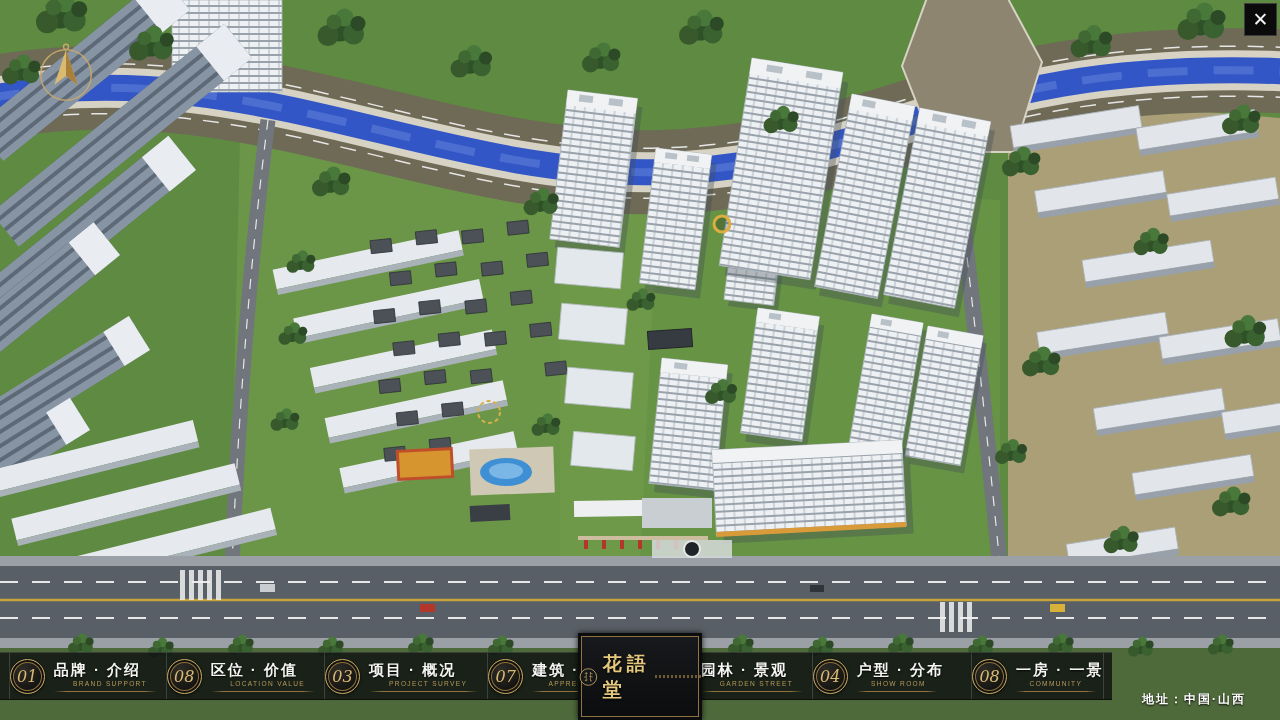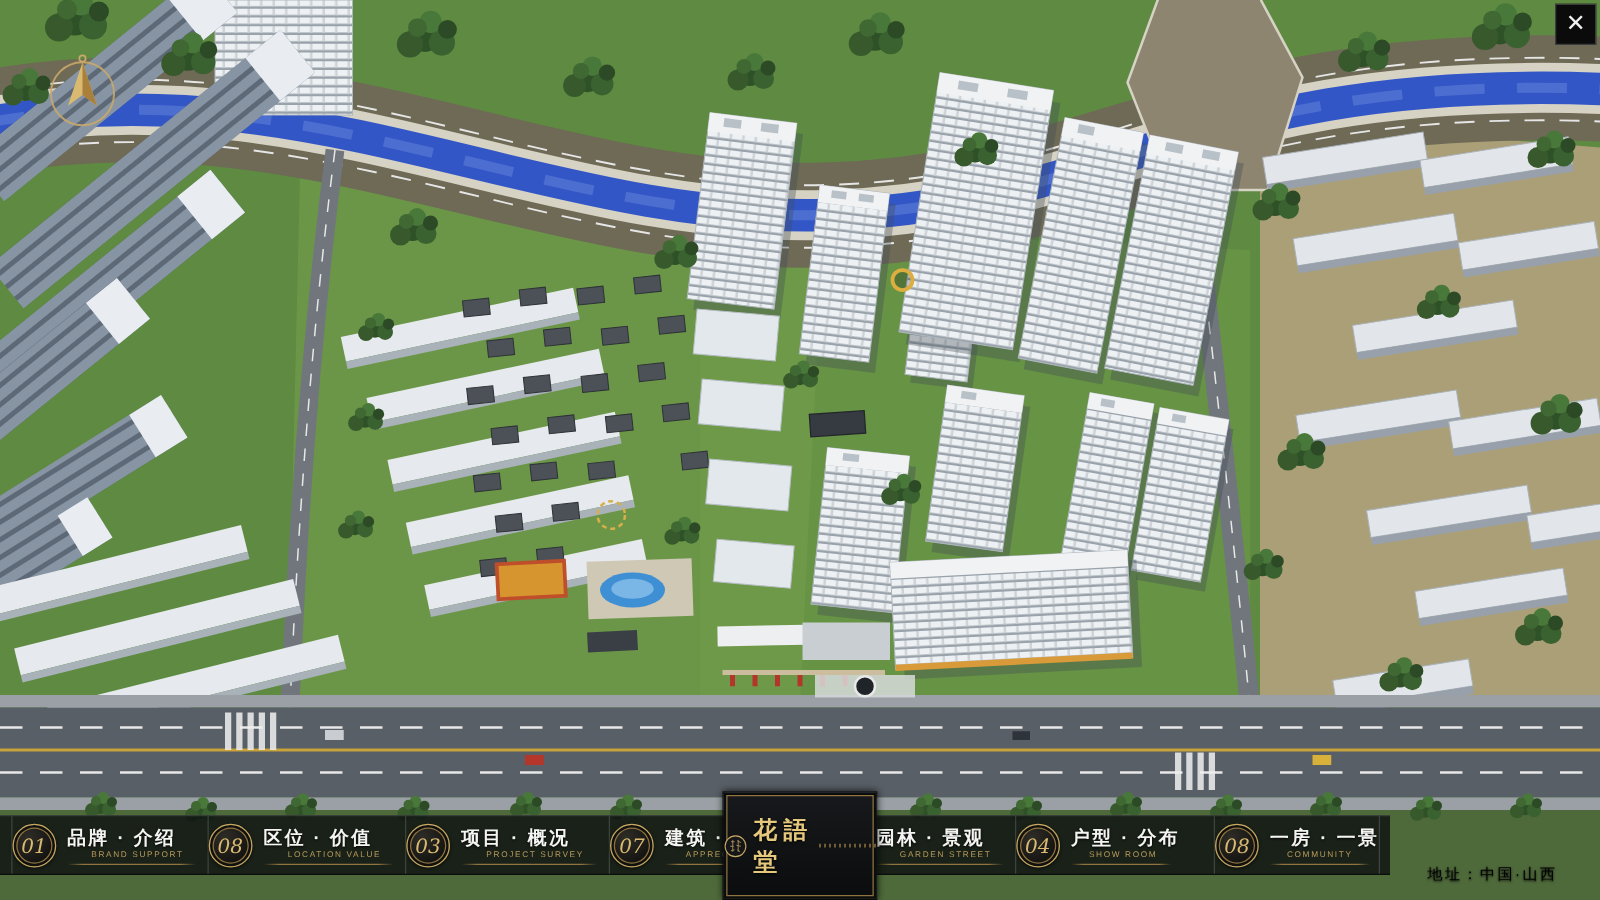--- a/index.html
+++ b/index.html
@@ -45,22 +45,22 @@
               border:1px solid #0a0c0d;cursor:pointer;
               box-shadow:inset 0 0 0 2px #0a0c0d, inset 0 0 0 3px #8f7440, 0 0 6px rgba(0,0,0,.8);
               display:flex;flex-direction:row;align-items:center;justify-content:center;gap:0;}
   .logo-name{color:#e6c87d;font-size:19px;font-weight:bold;letter-spacing:5px;margin-left:5px;
              font-family:"DejaVu Serif","Liberation Serif",serif;
              text-shadow:0 1px 2px #000;}
   .logo-sub-strip{width:64px;height:3px;opacity:.75;
        background:repeating-linear-gradient(90deg,#8f7440 0 2px,transparent 2px 4px);}
 
   
-  .address{position:absolute;right:34px;top:691px;z-index:6;color:#000000;font-size:12px;
-           letter-spacing:2px;text-shadow:0 1px 2px #000;white-space:nowrap;}
+  .address{position:absolute;right:34px;top:691px;z-index:6;color:#ffffff;font-size:12px;
+           letter-spacing:2px;text-shadow:0 1px 2px #000;white-space:nowrap;font-weight:bold;}
 </style>
 </head>
 <body>
 
 <div class="stage">
 
   <svg class="scene" viewBox="0 0 1280 720">
     <defs>
       <pattern id="pWin" width="10" height="7" patternUnits="userSpaceOnUse">
         <rect width="10" height="7" fill="#eef1f3"></rect>

